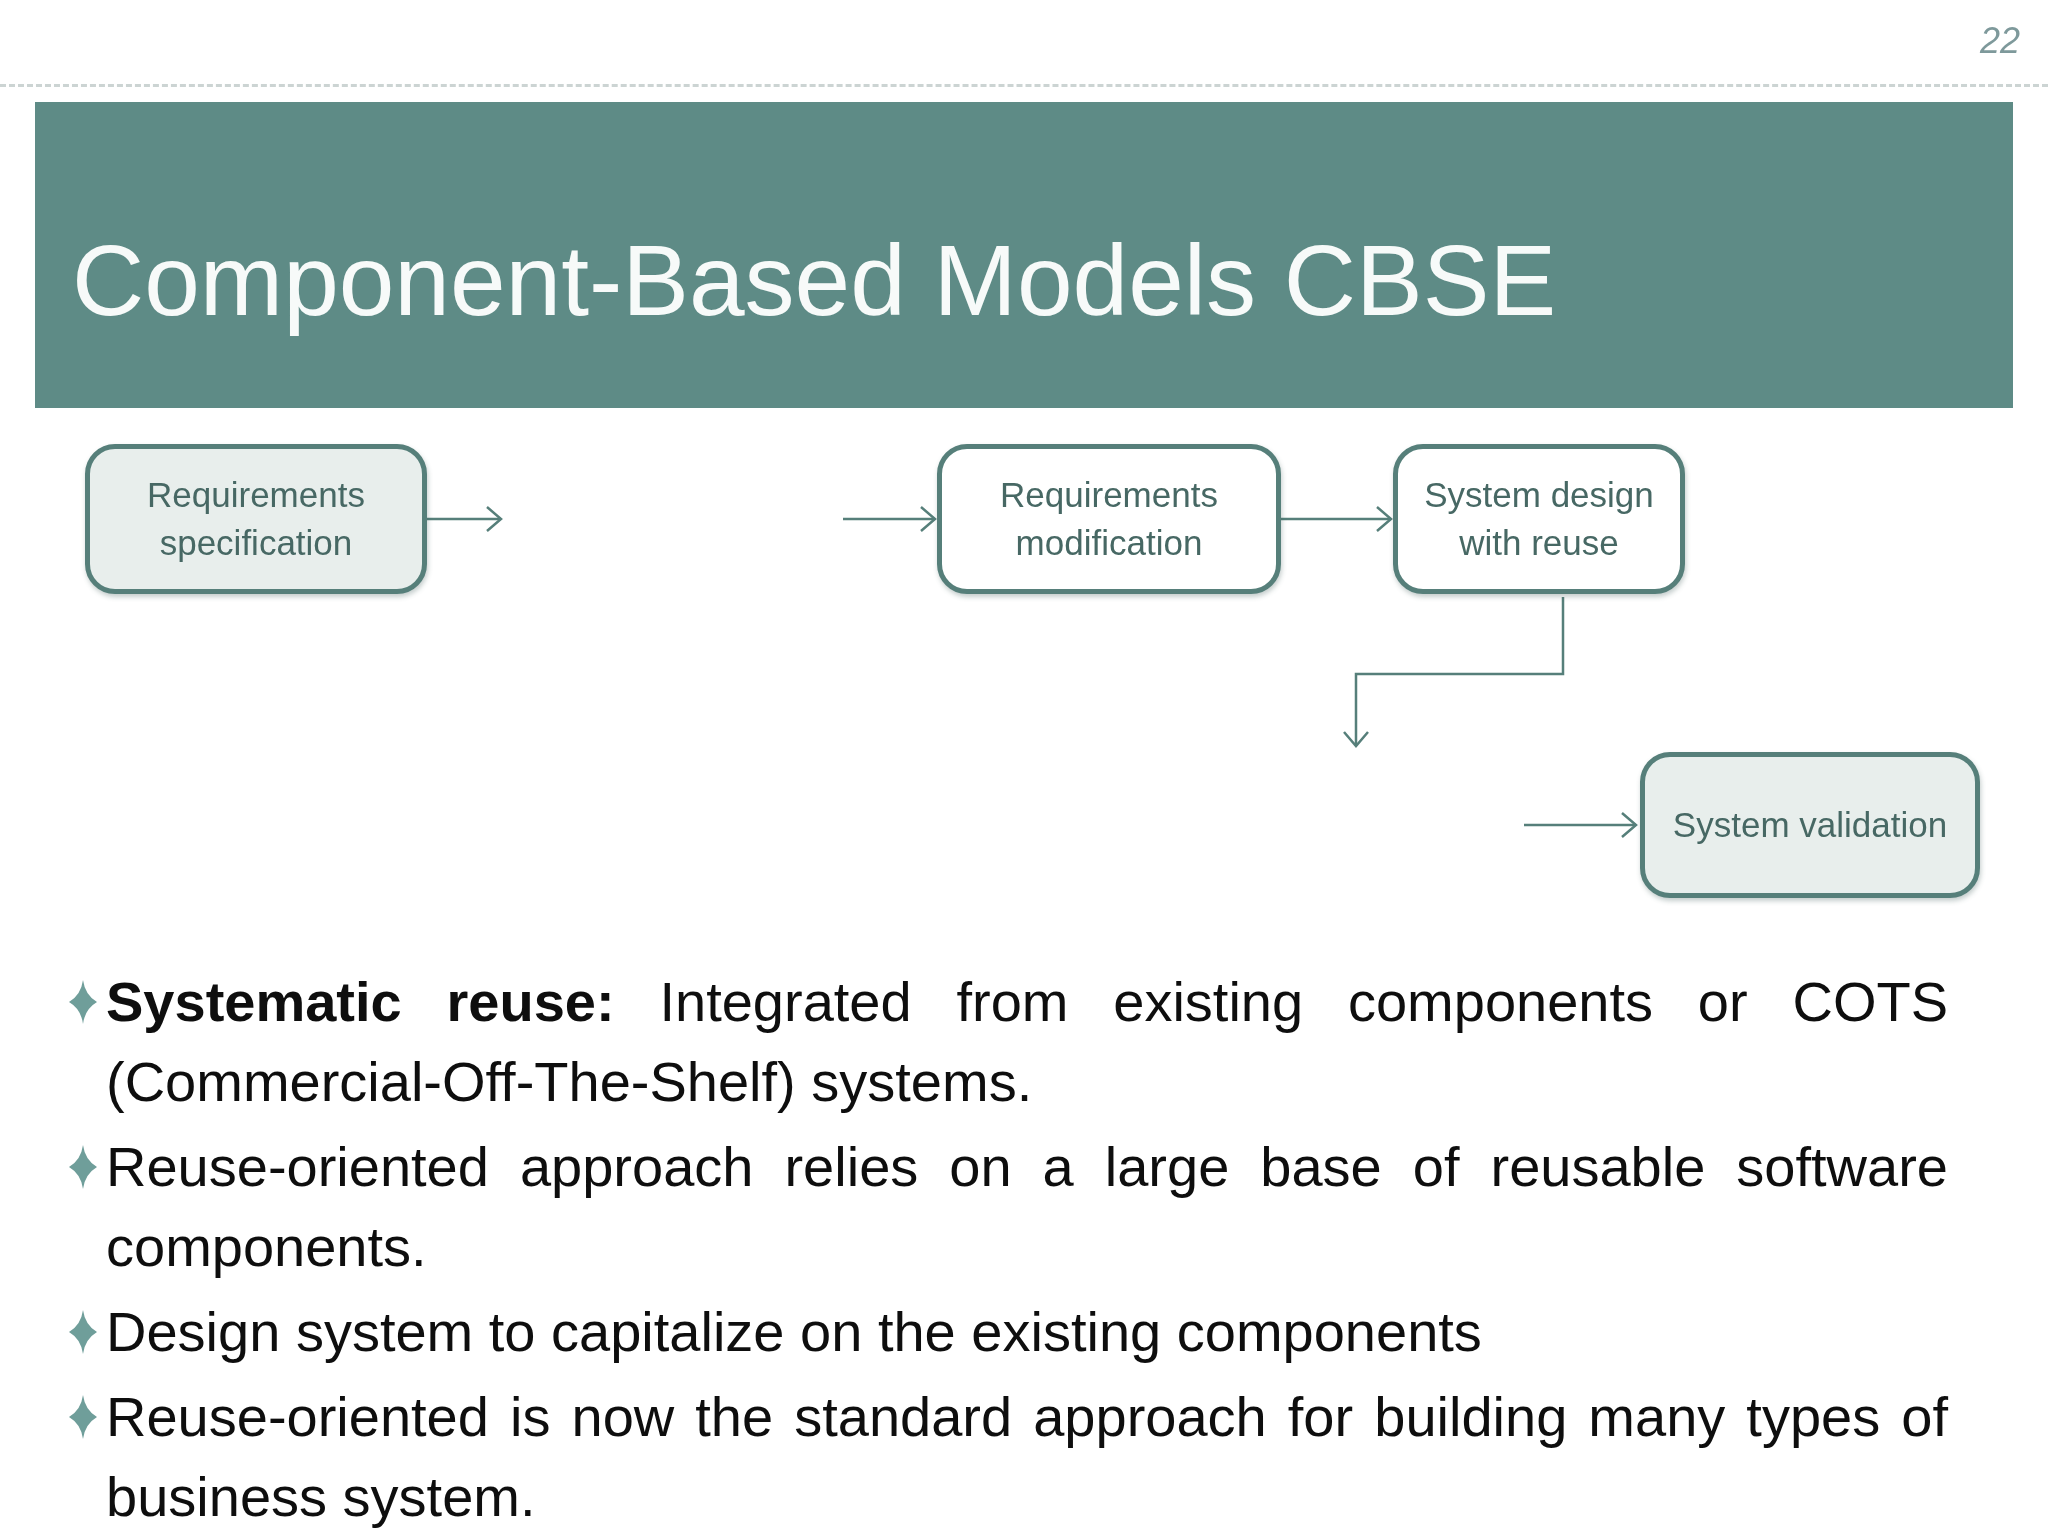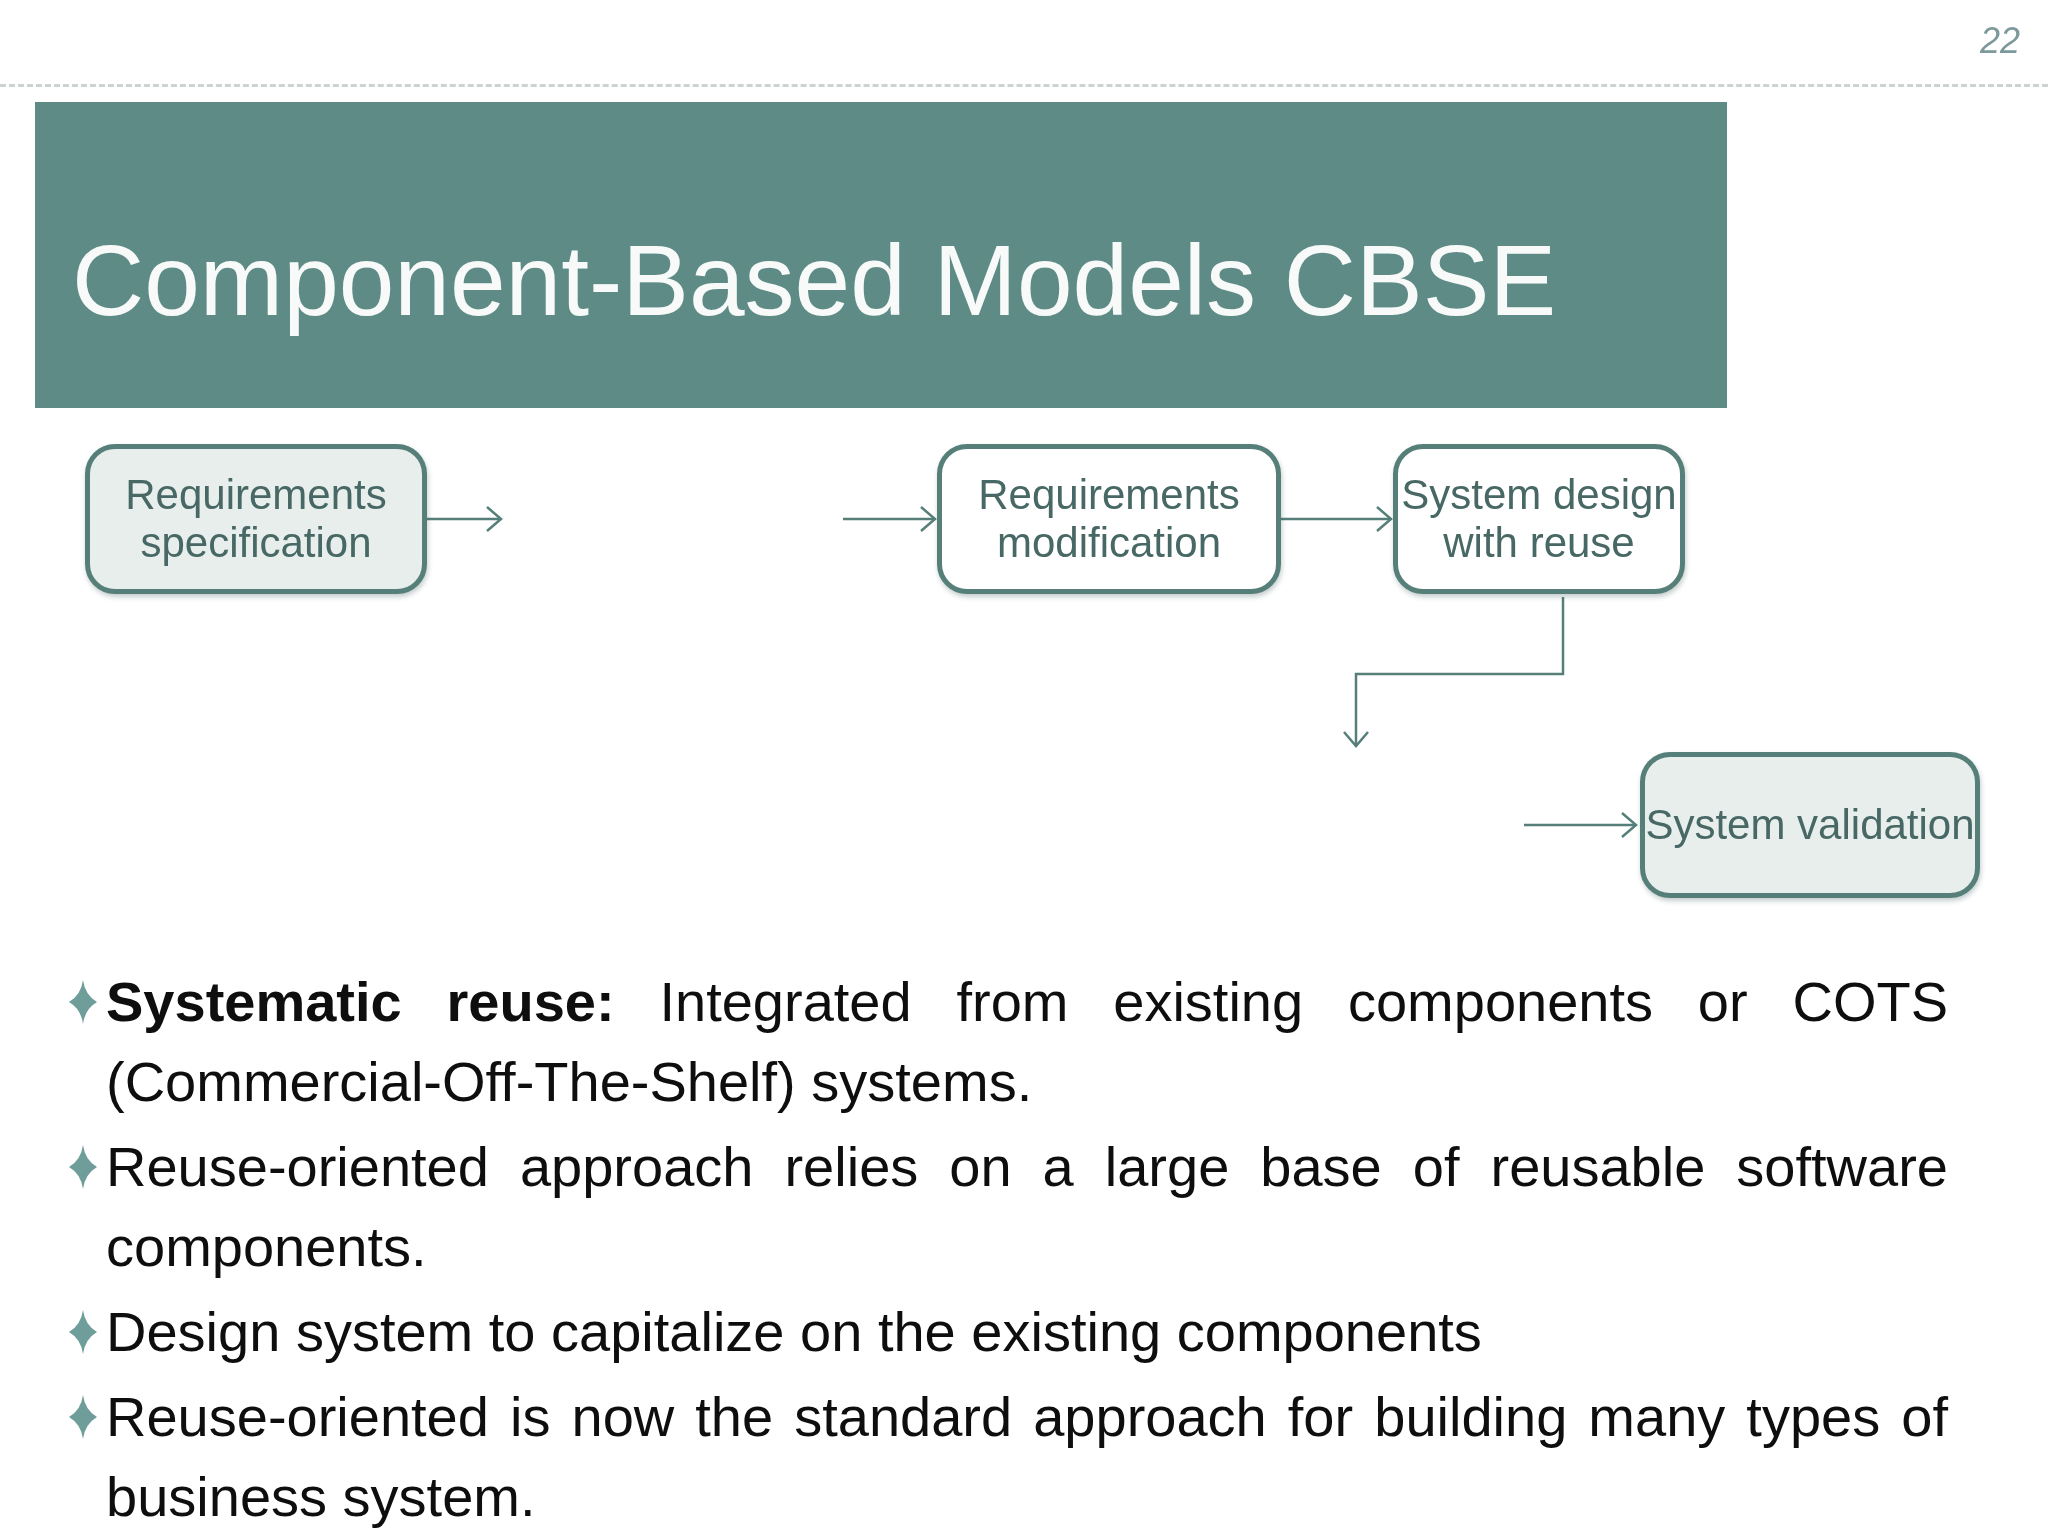--- a/index.html
+++ b/index.html
@@ -22,21 +22,21 @@
 
   .page-number{
     position:absolute;top:20px;right:28px;
     font-size:36px;color:var(--page-number-color);font-style:italic;
   }
   .divider{
     position:absolute;top:84px;left:0;width:2048px;height:0;
     border-top:3px dashed var(--divider-color);
   }
   .title-band{
-    position:absolute;left:35px;top:102px;width:1692px;height:306px;
+    position:absolute;left:35px;top:102px;width:1978px;height:306px;
     background:var(--band-color);
     display:flex;align-items:center;
     padding:50px 0 0 37px;
   }
   .title-band h1{
     font-size:100px;font-weight:normal;letter-spacing:0;
     color:var(--title-color);line-height:1.05;white-space:nowrap;
   }
 
   .flowchart{position:absolute;inset:0;}
@@ -44,21 +44,21 @@
   .flow-line{stroke:var(--line-color);stroke-width:2.5;fill:none;}
   .arrowhead{stroke:var(--line-color);stroke-width:2.5;fill:none;}
 
   .box{
     position:absolute;
     border:5px solid var(--box-border-color);
     border-radius:30px;
     background:var(--box-fill-white);
     display:flex;flex-direction:column;align-items:center;justify-content:center;
     color:var(--box-text-color);
-    font-size:42px;line-height:48px;text-align:center;
+    font-size:35px;line-height:48px;text-align:center;
     box-shadow:1px 3px 5px rgba(60,90,85,.30);
   }
   .box.light{background:var(--box-fill-light);}
   .b1{left:85px;top:444px;width:342px;height:150px;}
   .b2{left:503px;top:444px;width:340px;height:150px;}
   .b3{left:937px;top:444px;width:344px;height:150px;}
   .b4{left:1393px;top:444px;width:292px;height:150px;}
   .b5{left:1186px;top:752px;width:338px;height:146px;}
   .b6{left:1640px;top:752px;width:340px;height:146px;}
   .box span{display:block;}

